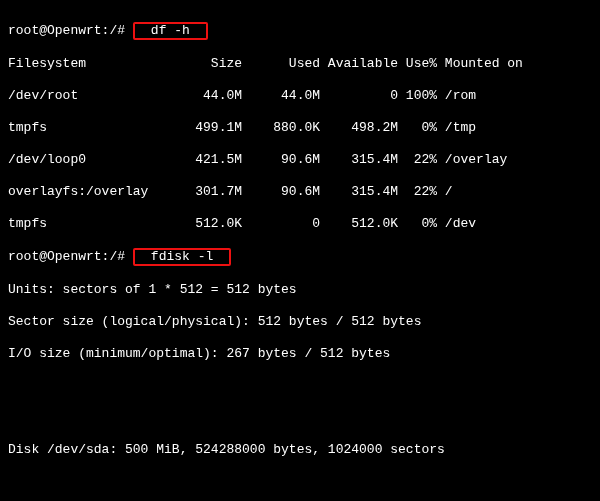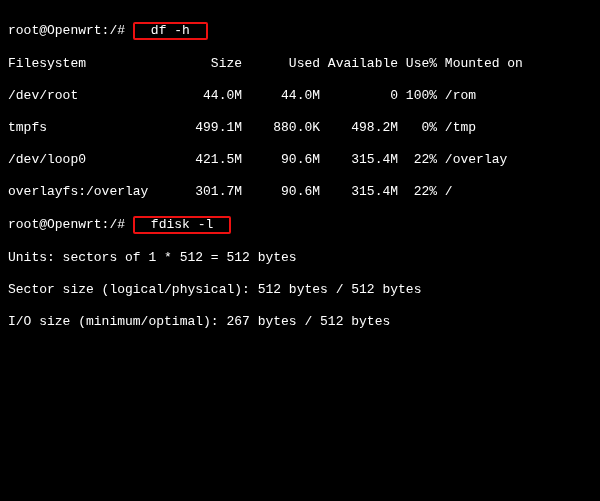--- a/index.html
+++ b/index.html
@@ -29,26 +29,28 @@
 </head>
 <body>
 
 <div class="term">
 <div><span>root@Openwrt:/#</span> <span class="hl">df -h</span></div>
 <div>Filesystem                Size      Used Available Use% Mounted on</div>
 <div>/dev/root                44.0M     44.0M         0 100% /rom</div>
 <div>tmpfs                   499.1M    880.0K    498.2M   0% /tmp</div>
 <div>/dev/loop0              421.5M     90.6M    315.4M  22% /overlay</div>
 <div>overlayfs:/overlay      301.7M     90.6M    315.4M  22% /</div>
+<div>tmpfs                   512.0K         0    512.0K   0% /dev</div>
 <div><span>root@Openwrt:/#</span> <span class="hl">fdisk -l</span></div>
 <div>Units: sectors of 1 * 512 = 512 bytes</div>
 <div>Sector size (logical/physical): 512 bytes / 512 bytes</div>
 <div>I/O size (minimum/optimal): 267 bytes / 512 bytes</div>
 <div> </div>
 <div> </div>
+<div>Disk /dev/sda: 500 MiB, 524288000 bytes, 1024000 sectors</div>
 
 
 
 
 
 
 
 
 
 

